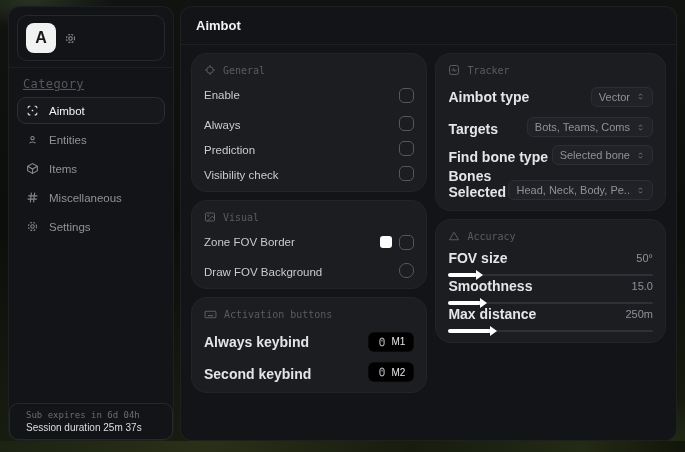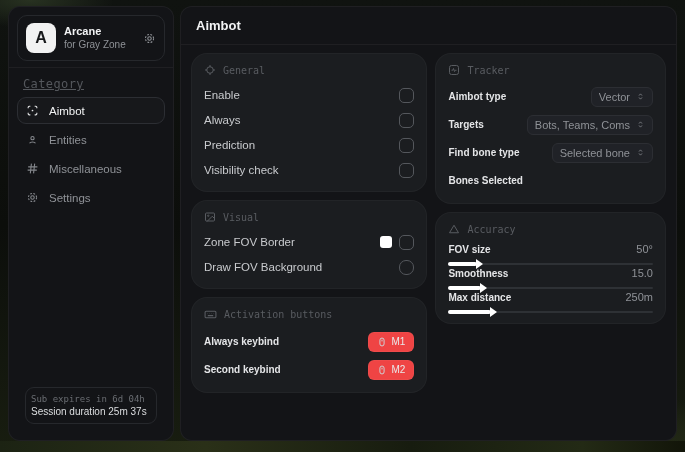--- a/index.html
+++ b/index.html
@@ -38,62 +38,62 @@
   .category { font-family:"DejaVu Sans Mono", monospace; font-size:12px; color:#54575c;
       padding:9px 14px 4px; letter-spacing:0.4px;text-decoration:underline; }
   .nav { padding:2px 8px; display:flex; flex-direction:column; gap:2px; flex:1; }
   .nav-item { display:flex; align-items:center; gap:10px; height:27px; padding:0 8px;
       border-radius:9px; color:#8f9297; font-size:11.5px; cursor:pointer;
       border:1px solid transparent; }
   .nav-item .nicon { display:flex; align-items:center; color:#85888d; }
   .nav-item.active { color:#f2f3f4; border-color:#2c2e33; background:rgba(255,255,255,0.02); }
   .nav-item.active .nicon { color:#e8e9eb; }
 
-  .side-foot { margin:16px; border:1px solid #26282c; border-radius:9px; padding:6px 5px; }
+  .side-foot { margin:0; border:1px solid #26282c; border-radius:9px; padding:6px 16px; }
   .foot-line1 { font-family:"DejaVu Sans Mono", monospace; font-size:9px; color:#6a6d72;
       white-space:nowrap; }
   .foot-line2 { font-size:10px; color:#dcdee0; margin-top:2px; white-space:nowrap; }
 
   
   .main-head { height:38px; display:flex; align-items:center; padding:0 15px;
       border-bottom:1px solid rgba(255,255,255,0.05); }
   .main-title { font-size:13px; font-weight:bold; color:#f2f3f4; }
   .content { display:flex; gap:8px; padding:8px 10px; align-items:flex-start; }
   .col-left { width:243px; display:flex; flex-direction:column; gap:8px; }
   .col-right { width:237px; display:flex; flex-direction:column; gap:8px; }
 
   .panel { background:#1b1d20; border:1px solid rgba(255,255,255,0.03); border-radius:16px;
       padding:10px 12px; }
   .panel-head { display:flex; align-items:center; gap:7px; color:#595c61;
       font-family:"DejaVu Sans Mono", monospace; font-size:10px; margin-bottom:8px; }
   .panel-head .picon { display:flex; align-items:center; color:#595c61; }
 
   .row { display:flex; align-items:center; justify-content:space-between; min-height:22px; }
-  .row + .row { margin-top:3px; }
+  .row + .row { margin-top:3px;align-items:flex-end; }
   .row-label { font-size:11.5px; color:#c9cbce; }
-  .row-label.strong { color:#e4e5e7; font-weight:bold; font-size:10px; }
+  .row-label.strong { color:#e4e5e7; font-weight:bold; font-size:14px; }
 
   .checkbox { width:15px; height:15px; border:1.5px solid #54575c; border-radius:5px;
       background:transparent; cursor:pointer; flex:none; }
   .checkbox.round { border-radius:7px; }
   .ctrl-group { display:flex; align-items:center; gap:7px; }
   .swatch { width:12px; height:12px; border-radius:3px; cursor:pointer; flex:none; }
 
   .select-btn { height:20px; display:flex; align-items:center; gap:6px; padding:0 7px;
       background:#202227; border:1px solid #2c2e33; border-radius:6px; cursor:pointer; }
   .select-val { font-size:11px; color:#8f9297; white-space:nowrap; overflow:hidden;
       text-overflow:ellipsis; }
   .select-btn .sicon { display:flex; align-items:center; color:#7c7f84; }
   .w-vector .select-val { max-width:46px; }
   .w-targets .select-val { max-width:100px; }
   .w-bone .select-val { max-width:82px; }
   .w-bones .select-val { max-width:118px; }
 
   .key-btn { height:20px; display:flex; align-items:center; gap:5px; padding:0 8px;
-      background:#ef4444; border:1px solid rgba(255,255,255,0.04); border-radius:6px;
+      background:#000000; border:1px solid rgba(255,255,255,0.04); border-radius:6px;
       cursor:pointer; }
   .key-btn .kicon { display:flex; align-items:center; color:#cfd1d4; }
   .key-label { font-size:10px; color:#e8e9ea; }
 
   .slider-group { margin-top:2px; }
   .slider-group + .slider-group { }
   .slider-head { display:flex; justify-content:space-between; align-items:center; }
   .slider-value { font-size:11px; color:#8f9297; }
   .slider-track { position:relative; height:2px; background:#2e3135; border-radius:2px;
       margin-top:8px; cursor:pointer; }
@@ -109,24 +109,20 @@
 <body>
 
 <div class="game-bg"></div>
 <div class="game-strip-bottom"></div>
 
 <div class="card sidebar">
 
   <div class="side-head-wrap">
     <div class="side-head">
       <div class="logo">A</div>
-      <div class="app-meta">
-        <div class="app-name">Arcane</div>
-        <div class="app-sub">for Gray Zone</div>
-      </div>
       <div class="icon-btn">
         <svg width="13" height="13" viewBox="0 0 24 24" fill="none" stroke="currentColor" stroke-width="2">
           <circle cx="12" cy="12" r="3.2"></circle>
             <circle cx="12" cy="12" r="7.5" stroke-dasharray="3.4 2.6"></circle>
         </svg>
       </div>
     </div>
   </div>
 
   <div class="category">Category</div>
@@ -142,20 +138,30 @@
       <span>Aimbot</span>
     </div>
     <div class="nav-item">
       <span class="nicon">
         <svg width="13" height="13" viewBox="0 0 24 24" fill="none" stroke="currentColor" stroke-width="2">
           <circle cx="12" cy="9.5" r="3"></circle>
             <path d="M6.5 19c1.6-3.2 9.4-3.2 11 0"></path>
         </svg>
       </span>
       <span>Entities</span>
+    </div>
+    <div class="nav-item">
+      <span class="nicon">
+        <svg width="13" height="13" viewBox="0 0 24 24" fill="none" stroke="currentColor" stroke-width="2">
+          <path d="M21 8l-9-5-9 5v8l9 5 9-5V8z"></path>
+            <path d="M3 8l9 5 9-5"></path>
+            <path d="M12 13v9"></path>
+        </svg>
+      </span>
+      <span>Items</span>
     </div>
     <div class="nav-item">
       <span class="nicon">
         <svg width="13" height="13" viewBox="0 0 24 24" fill="none" stroke="currentColor" stroke-width="2">
           <path d="M10 3L8 21M16 3l-2 18M4 9h17M3 15h17"></path>
         </svg>
       </span>
       <span>Miscellaneous</span>
     </div>
     <div class="nav-item">
@@ -313,20 +319,28 @@
             <span class="select-val">Selected bone</span>
             <span class="sicon">
               <svg width="9" height="9" viewBox="0 0 24 24" fill="none" stroke="currentColor" stroke-width="2.4">
                 <path d="M8 9.5L12 5l4 4.5M8 14.5l4 4.5 4-4.5"></path>
               </svg>
             </span>
           </span>
         </div>
         <div class="row" style="min-height:25px">
           <span class="row-label strong">Bones Selected</span>
+          <span class="select-btn w-bones">
+            <span class="select-val">Head, Neck, Body, Pe..</span>
+            <span class="sicon">
+              <svg width="9" height="9" viewBox="0 0 24 24" fill="none" stroke="currentColor" stroke-width="2.4">
+                <path d="M8 9.5L12 5l4 4.5M8 14.5l4 4.5 4-4.5"></path>
+              </svg>
+            </span>
+          </span>
         </div>
       </div>
 
       <div class="panel">
         <div class="panel-head">
           <span class="picon">
             <svg width="12" height="12" viewBox="0 0 24 24" fill="none" stroke="currentColor" stroke-width="2">
               <path d="M12 4.5L21 19.5H3z"></path>
             </svg>
           </span>

